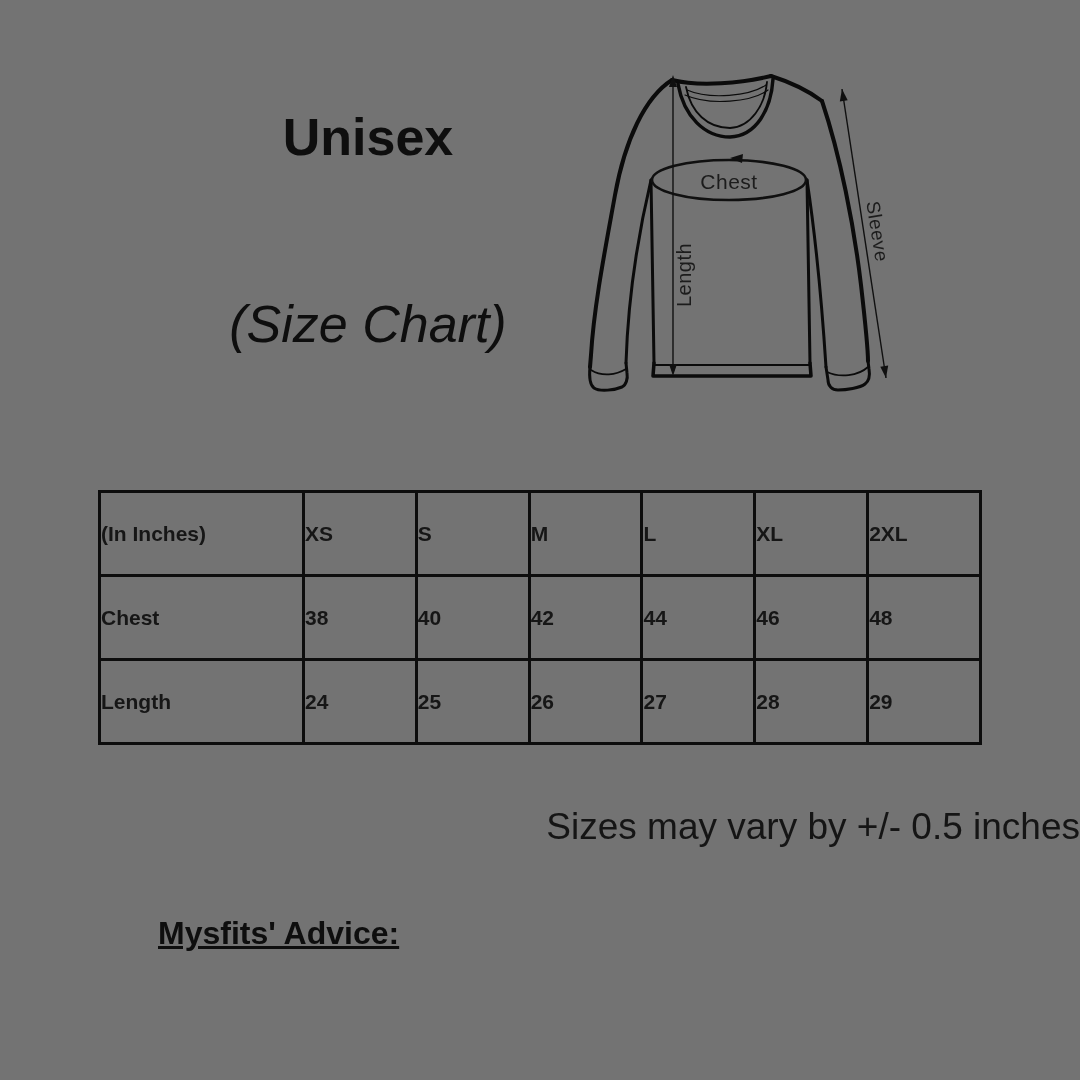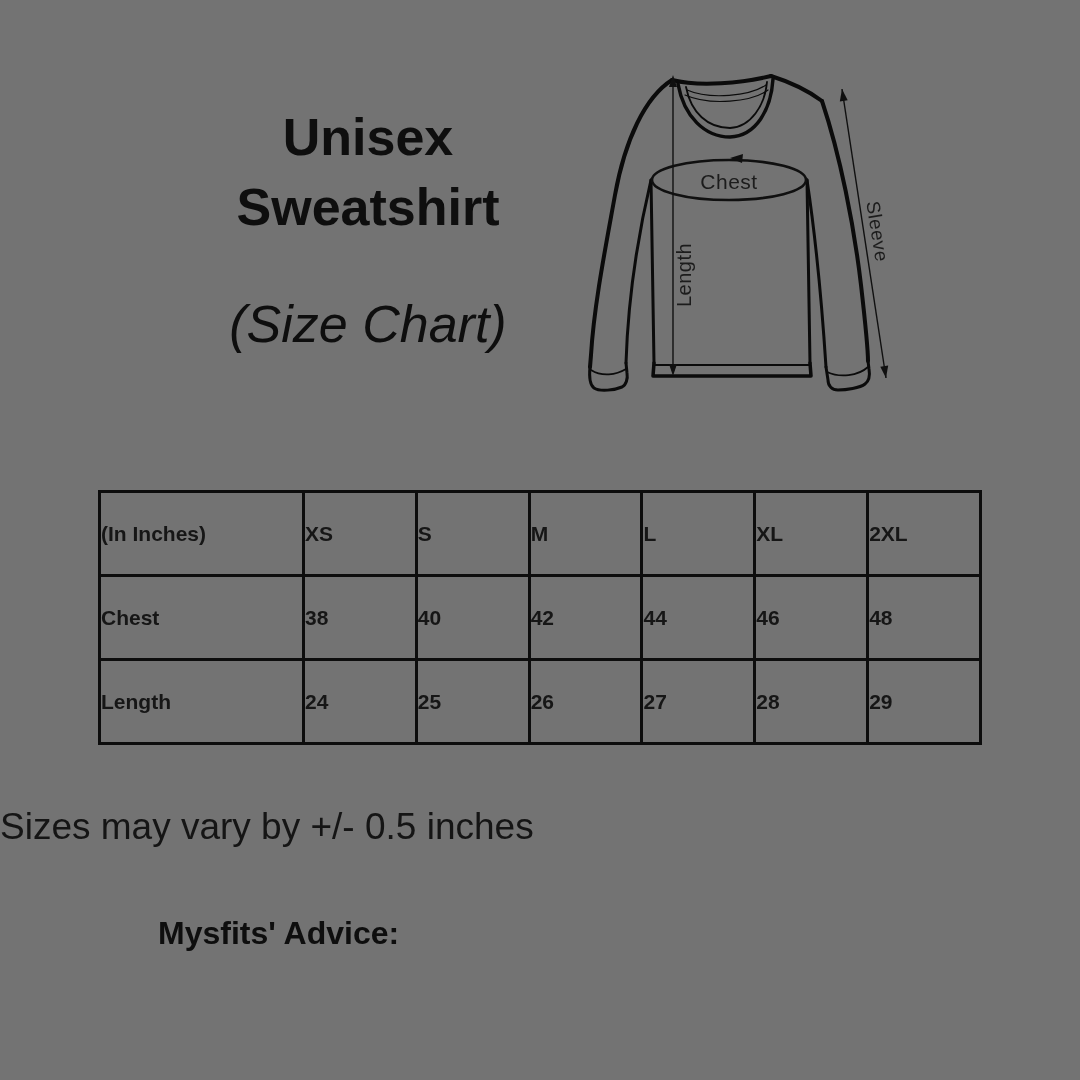--- a/index.html
+++ b/index.html
@@ -18,38 +18,37 @@
   .shirt-svg{position:absolute;left:570px;top:45px;width:340px;height:360px;}
   .size-table{
     position:absolute;left:98px;top:490px;width:884px;
     border-collapse:collapse;table-layout:fixed;
   }
   .size-table td{
     border:3px solid #0d0d0d;height:81px;text-align:left;vertical-align:middle;
     font-weight:700;font-size:21px;color:#161616;padding:0;
   }
   .note{
-    position:absolute;left:0;top:802px;width:1080px;text-align:left;
+    position:absolute;left:0;top:802px;width:1080px;text-align:right;
     font-size:37px;line-height:50px;font-weight:400;color:#151515;
   }
   .advice{
     position:absolute;left:158px;top:912px;width:800px;
     font-size:32px;line-height:43px;font-weight:400;color:#151515;
   }
-  .advice .head{font-weight:700;color:#0e0e0e;}
+  .advice .head{font-weight:700;color:#0e0e0e;text-decoration:underline;}
   svg text{font-family:"Liberation Sans",sans-serif;fill:#1c1c1c;}
 </style>
 </head>
 <body>
 
 <div id="canvas">
 
   <div class="title-block">
     <div>Unisex</div>
-    <div>Sweatshirt</div>
   </div>
   <div class="subtitle">(Size Chart)</div>
 
   <svg class="shirt-svg" viewBox="0 0 340 360">
     <g fill="none" stroke="#0b0b0b" stroke-linecap="round" stroke-linejoin="round">
 
       <path d="M 102,35 C 130,42 172,38 201,31" stroke-width="4"></path>
       <path d="M 201,31 C 220,37 240,47 252,56" stroke-width="4"></path>
 
       <path d="M 108,39 C 114,72 135,92 160,92 C 186,91 201,65 203,34" stroke-width="3.5"></path>

